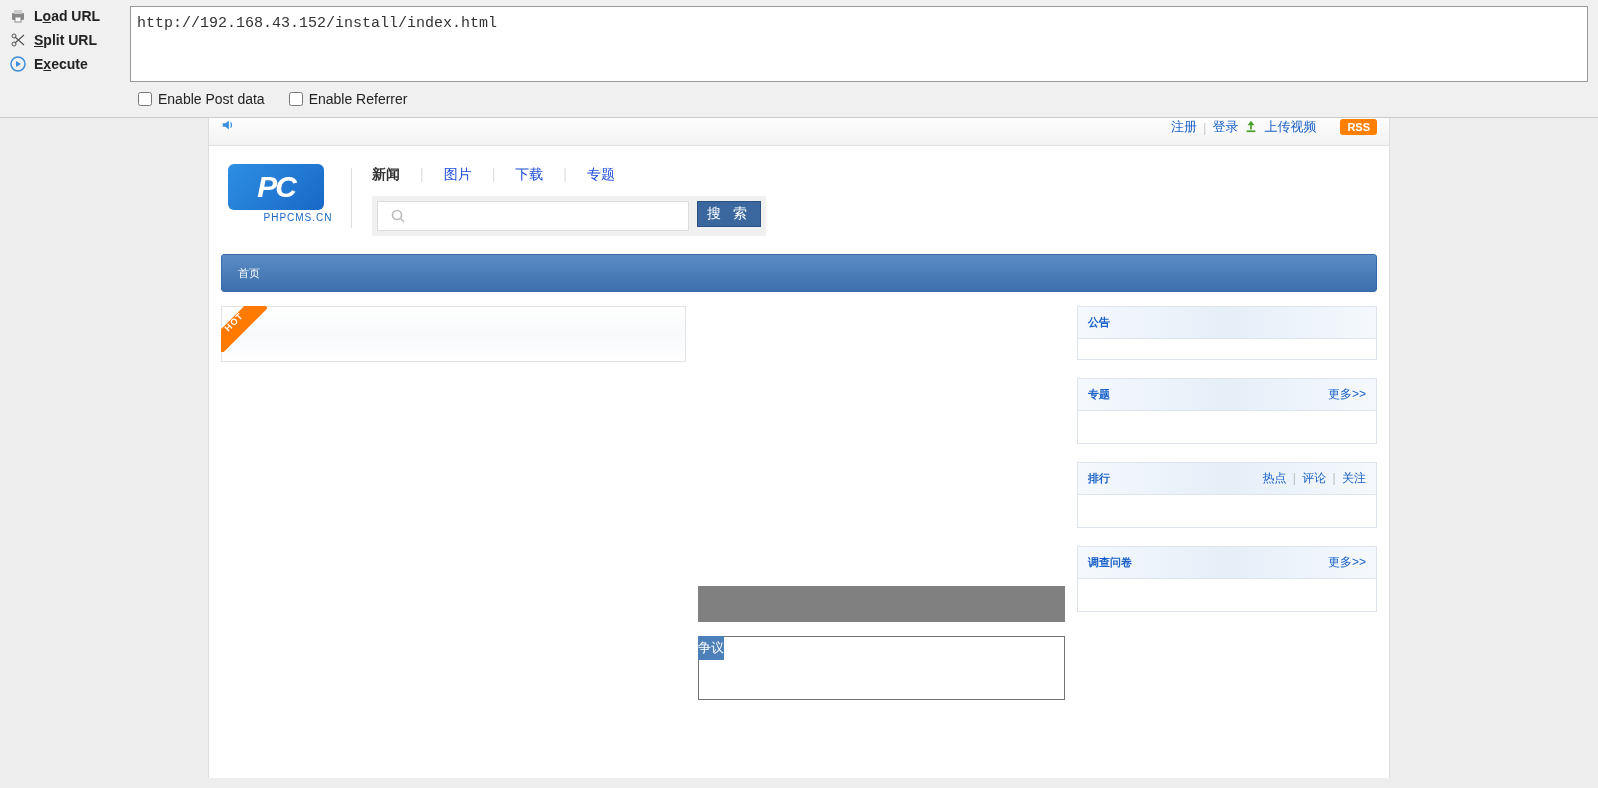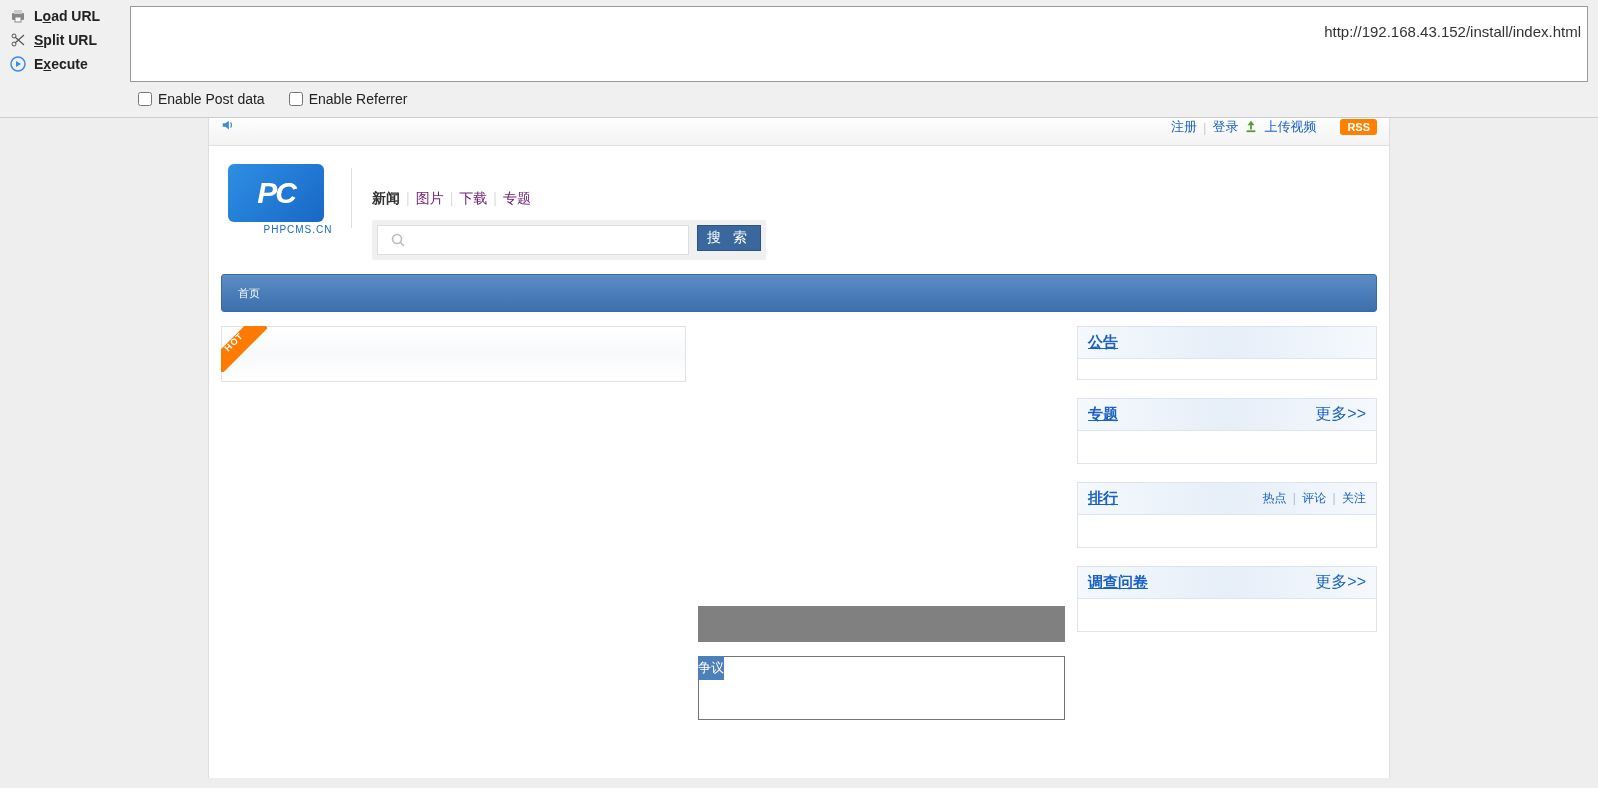--- a/index.html
+++ b/index.html
@@ -5,44 +5,44 @@
 * { margin: 0; padding: 0; box-sizing: border-box; }
 body { font-family: "Microsoft YaHei", Arial, sans-serif; font-size: 13px; background: #eeeeee; }
 
 
 .toolbar { background: #f0f0f0; display: flex; border-bottom: 1px solid #ccc; }
 .tool-left { width: 128px; padding: 4px 0; font-weight: bold; }
 .tool-item { display: flex; align-items: center; gap: 8px; padding: 4px 10px; cursor: pointer; color: #222; font-size: 14px; }
 .tool-item .u { text-decoration: underline; }
 .tool-icon { width: 16px; height: 16px; display: inline-block; }
 .tool-right { flex: 1; padding: 6px 10px 4px 2px; }
-.urlbox { width: 100%; height: 76px; border: 1px solid #999; background: #fff; padding: 16px 6px; font-size: 15px; color: #333; resize: none; font-family: Liberation Sans, sans-serif; text-align: right; }
+.urlbox { width: 100%; height: 76px; border: 1px solid #999; background: #fff; padding: 8px 6px; font-size: 15px; color: #333; resize: none; font-family: Liberation Mono, monospace; }
 .chk-row { padding: 6px 0 6px 8px; display: flex; gap: 24px; align-items: center; font-size: 14px; color: #222; }
 .chk-row label { display: flex; align-items: center; gap: 6px; cursor: pointer; }
 .chk-row input[type=checkbox] { width: 14px; height: 14px; }
 
 
 .page-wrap { width: 1182px; margin: 0 auto; background: #fff; border-left: 1px solid #ddd; border-right: 1px solid #ddd; min-height: 660px; }
 .topbar { height: 28px; background: linear-gradient(#fdfdfd,#f3f3f3); border-bottom: 1px solid #e1e1e1; display: flex; align-items: flex-start; padding: 0 12px; justify-content: space-between; }
 .topbar-left { color: #3b8ede; }
 .sound-icon { color: #3b8ede; font-size: 14px; }
 .topbar-right { display: flex; align-items: center; gap: 6px; font-size: 13px; }
 .topbar-right a { color: #1961c7; text-decoration: none; }
 .topbar-right .sep { color: #ccc; }
 .upload-icon { color: #4aa02c; font-size: 14px; }
 .rss-badge { background: #ff7f00; color: #fff; font-weight: bold; font-size: 11px; padding: 2px 7px; border-radius: 3px; }
 
 .header { display: flex; padding: 18px 12px 14px 12px; align-items: flex-start; gap: 20px; }
 .logo { width: 110px; height: 76px; display: flex; flex-direction: column; align-items: center; }
-.logo-box { width: 96px; height: 58px; background: linear-gradient(135deg,#2d8fe2,#1968c7); border-radius: 6px; display:flex; align-items:center; justify-content:center; color:#fff; font-size:30px; font-weight:bold; font-style:italic; letter-spacing: -2px; }
+.logo-box { width: 96px; height: 46px; background: linear-gradient(135deg,#2d8fe2,#1968c7); border-radius: 6px; display:flex; align-items:center; justify-content:center; color:#fff; font-size:30px; font-weight:bold; font-style:italic; letter-spacing: -2px; }
 .logo-text { font-size: 10px; color: #1968c7; letter-spacing: 1px; margin-top: 2px; margin-left: 44px; }
 .header-divider { width: 1px; height: 60px; background: #ddd; margin-top: 4px; }
 .header-right { padding-top: 2px; }
-.tabs { display: flex; gap: 6px; font-size: 14px; margin-bottom: 12px; margin-top: 24px; }
-.tabs span { color: #701a75; cursor: pointer; }
+.tabs { display: flex; gap: 20px; font-size: 14px; margin-bottom: 12px; }
+.tabs span { color: #1d4ed8; cursor: pointer; }
 .tabs span.active { color: #333; font-weight: bold; }
 .tabs .tab-sep { color: #ddd; cursor: default; }
 .search-row { display: flex; background: #f0f0f0; padding: 5px; border-radius: 2px; }
 .search-icon-box { width: 40px; background: #fff; border: 1px solid #ddd; border-right: none; display:flex; align-items:center; justify-content:center; color:#bbb; font-size:14px; }
 .search-input { width: 272px; height: 30px; border: 1px solid #ddd; border-left: none; padding: 0 6px; outline: none; font-size: 13px; }
 .search-btn { width: 64px; height: 26px; margin-left: 8px; background: #39679e; border: 1px solid #2c5283; color: #fff; font-size: 14px; cursor: pointer; letter-spacing: 4px; text-align: center; }
 
 .main-nav { margin: 0 12px; height: 38px; background: linear-gradient(#5b8cc5,#3c6fad); border: 1px solid #3a6aa6; border-radius: 3px; display: flex; align-items: center; padding: 0 16px; }
 .main-nav span { color: #fff; font-size: 11px; }
 
@@ -55,22 +55,22 @@
 .hot-ribbon { position: absolute; top: -1px; left: -1px; width: 46px; height: 46px; overflow: hidden; }
 .hot-ribbon::before { content: ""; position: absolute; width: 66px; height: 18px; background: #ff7a00; top: 10px; left: -16px; transform: rotate(-45deg); }
 .hot-ribbon span { position: absolute; color: #fff; font-size: 9px; font-weight: bold; top: 11px; left: 2px; transform: rotate(-45deg); letter-spacing: 1px; }
 
 .mid-gray { height: 36px; background: #808080; }
 .mid-panel { border: 1px solid #737373; margin-top: 14px; height: 64px; position: relative; }
 .mid-tag { position: absolute; top: -1px; left: -1px; width: 26px; background: #4d7fb9; color: #fff; font-size: 13px; text-align: center; padding: 4px 0; line-height: 1.2; }
 
 .side-card { border: 1px solid #dde4ec; }
 .side-head { height: 32px; background: linear-gradient(90deg,#f5f9fd 0%, #e6eef8 50%, #f5f9fd 100%); border-bottom: 1px solid #dde4ec; display: flex; align-items: center; justify-content: space-between; padding: 0 10px; }
-.side-head .title { color: #1961c7; font-size: 15px; font-weight: bold; text-decoration: underline; }
-.side-head .more { color: #1961c7; font-size: 16px; text-decoration: none; }
+.side-head .title { color: #1961c7; font-size: 11px; font-weight: bold; }
+.side-head .more { color: #1961c7; font-size: 12px; text-decoration: none; }
 .side-head .sub-links { font-size: 12px; color: #1961c7; }
 .side-head .sub-links a { color: #1961c7; text-decoration: none; }
 .side-head .sub-links .ssep { color: #bbb; margin: 0 3px; }
 .side-body-sm { height: 20px; }
 .side-body-md { height: 32px; }
 </style>
 </head>
 <body>
 
 <div class="toolbar">

